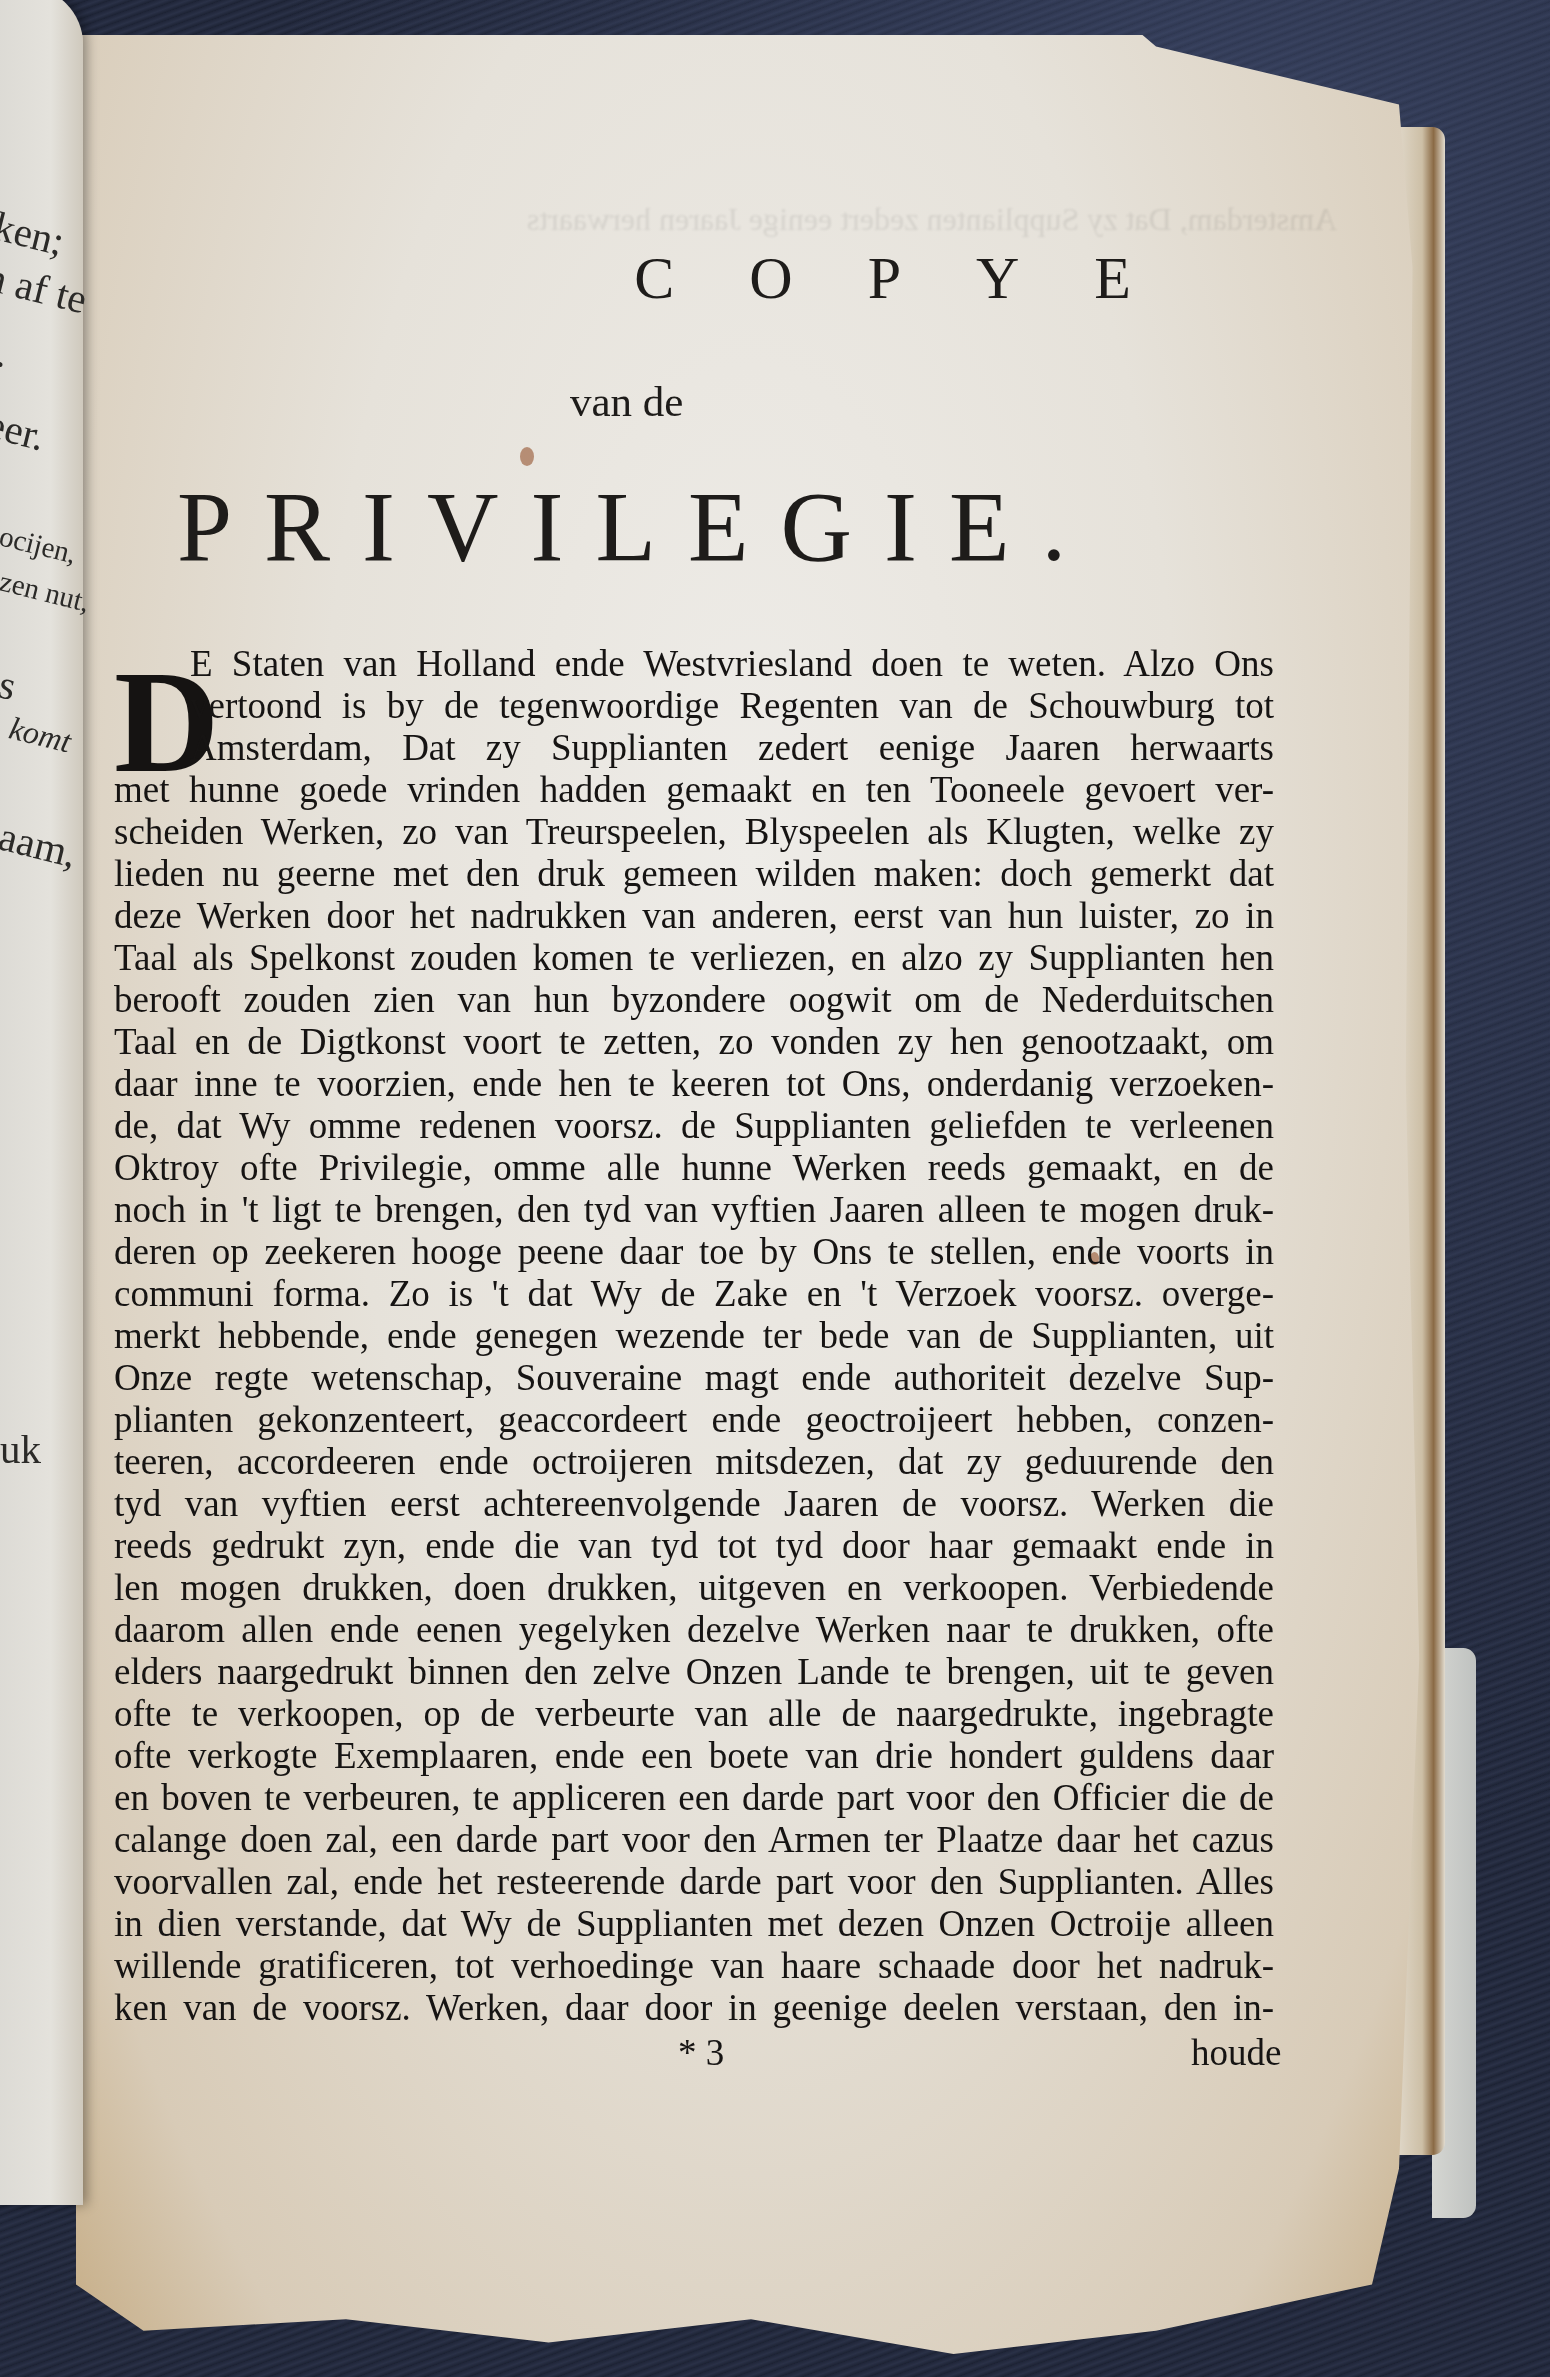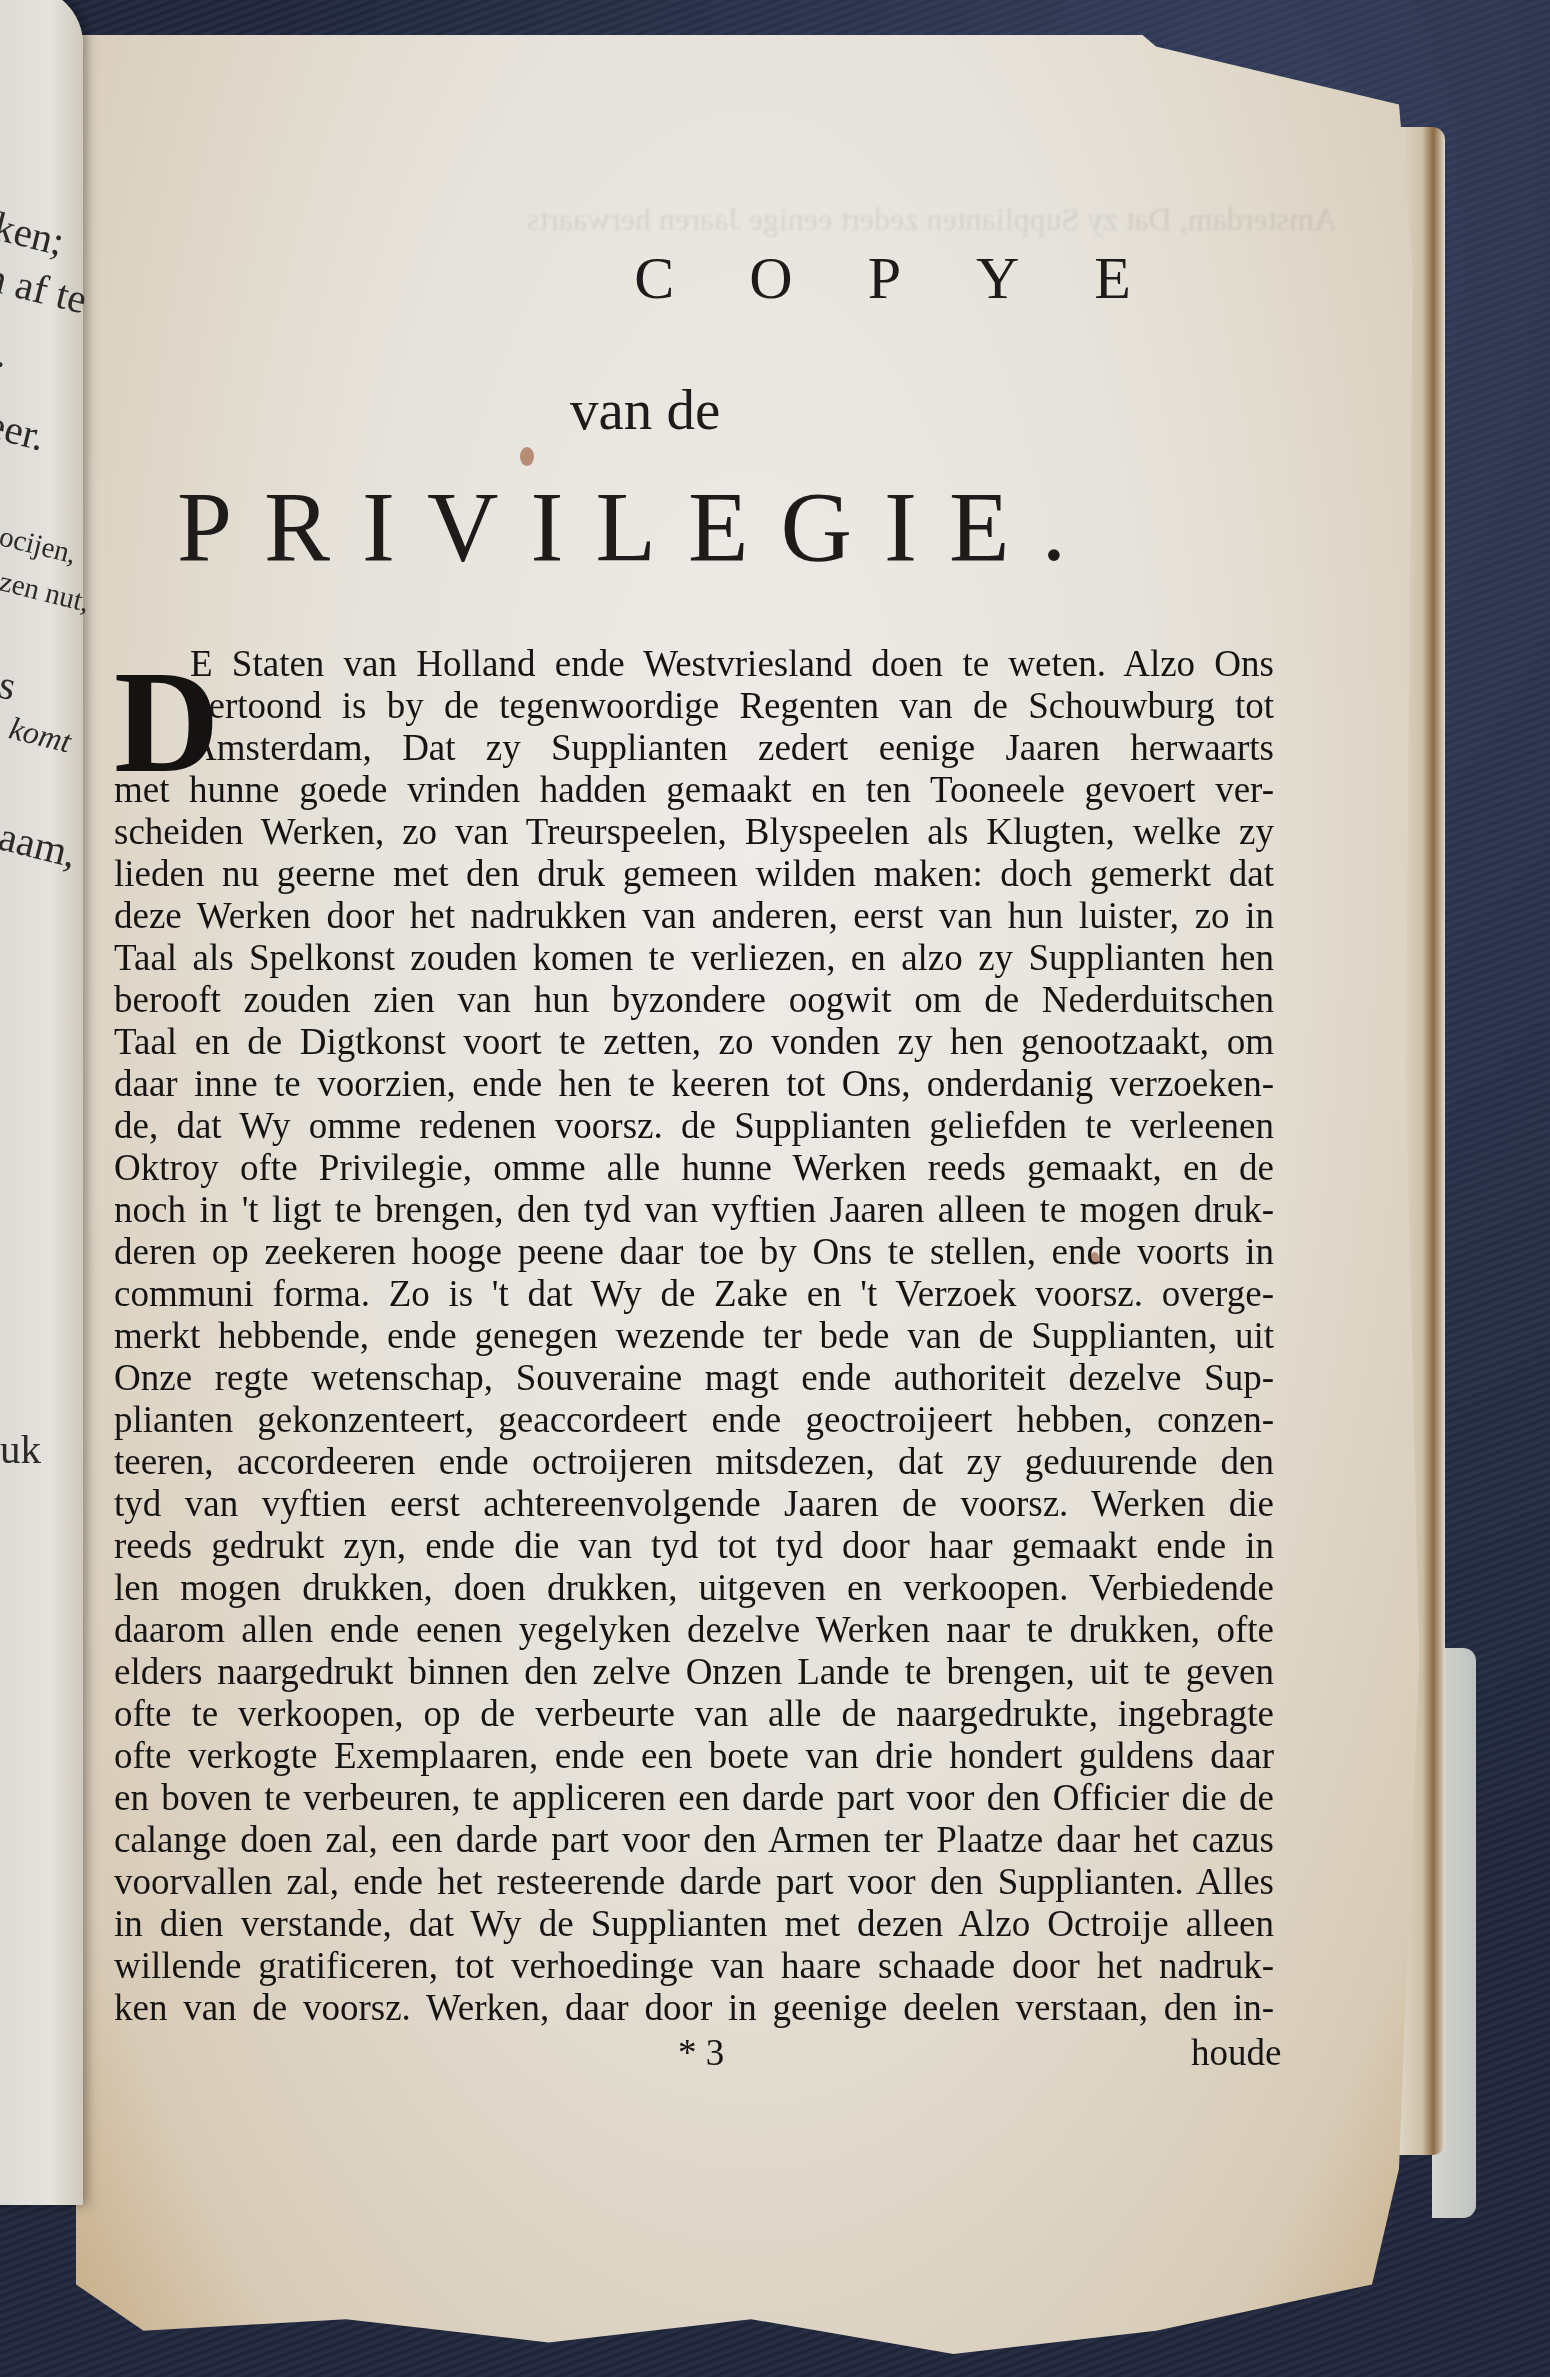--- a/index.html
+++ b/index.html
@@ -44,21 +44,21 @@
       position: absolute; inset: 0; opacity: 0.10; color: #333;
       font-size: 32px; line-height: 39px; padding: 165px 89px 0 89px;
       transform: scaleX(-1); filter: blur(1.3px); white-space: pre-wrap;
     }
     .title-copye {
       position: absolute; top: 209px; left: 218px; width: 912px;
       font-size: 60px; letter-spacing: 75px; color: #1e1c1a;
       text-align: right; font-weight: normal;
     }
     .title-vande {
-      position: absolute; top: 342px; left: 494px; font-size: 57px; color: #1e1c1a;
+      position: absolute; top: 342px; left: 494px; font-size: 43px; color: #1e1c1a;
     }
     .title-privilegie {
       position: absolute; top: 435px; left: 101px; font-size: 99px; color: #1e1c1a;
       letter-spacing: 32px;
     }
     .body-text {
       position: absolute; top: 608px; left: 38px; width: 1160px;
       font-size: 37px; line-height: 42px; color: #161413;
       text-align: justify; text-align-last: justify;
     }
@@ -122,21 +122,21 @@
     <span class="line">tyd van vyftien eerst achtereenvolgende Jaaren de voorsz. Werken die</span>
     <span class="line">reeds gedrukt zyn, ende die van tyd tot tyd door haar gemaakt ende in</span>
     <span class="line">len mogen drukken, doen drukken, uitgeven en verkoopen. Verbiedende</span>
     <span class="line">daarom allen ende eenen yegelyken dezelve Werken naar te drukken, ofte</span>
     <span class="line">elders naargedrukt binnen den zelve Onzen Lande te brengen, uit te geven</span>
     <span class="line">ofte te verkoopen, op de verbeurte van alle de naargedrukte, ingebragte</span>
     <span class="line">ofte verkogte Exemplaaren, ende een boete van drie hondert guldens daar</span>
     <span class="line">en boven te verbeuren, te appliceren een darde part voor den Officier die de</span>
     <span class="line">calange doen zal, een darde part voor den Armen ter Plaatze daar het cazus</span>
     <span class="line">voorvallen zal, ende het resteerende darde part voor den Supplianten. Alles</span>
-    <span class="line">in dien verstande, dat Wy de Supplianten met dezen Alzo Octroije alleen</span>
+    <span class="line">in dien verstande, dat Wy de Supplianten met dezen Onzen Octroije alleen</span>
     <span class="line">willende gratificeren, tot verhoedinge van haare schaade door het nadruk-</span>
     <span class="line">ken van de voorsz. Werken, daar door in geenige deelen verstaan, den in-</span>
   </div>
 
   <div class="signature">* 3</div>
   <div class="catchword">houde</div>
 </div>
 
 <div class="left-page">
   <span class="left-frag" style="left:0px; top:209px;">kken;</span>

